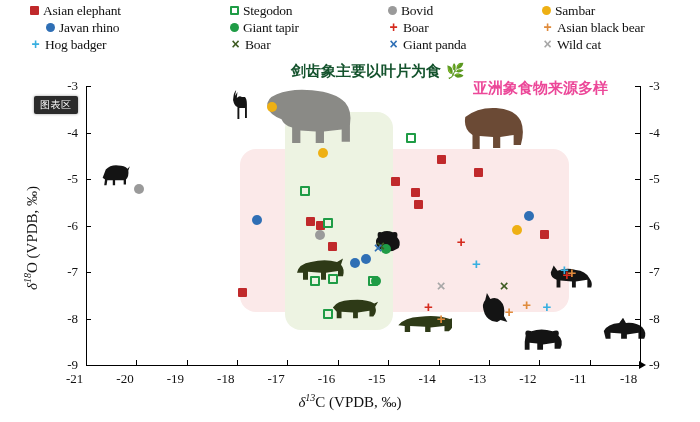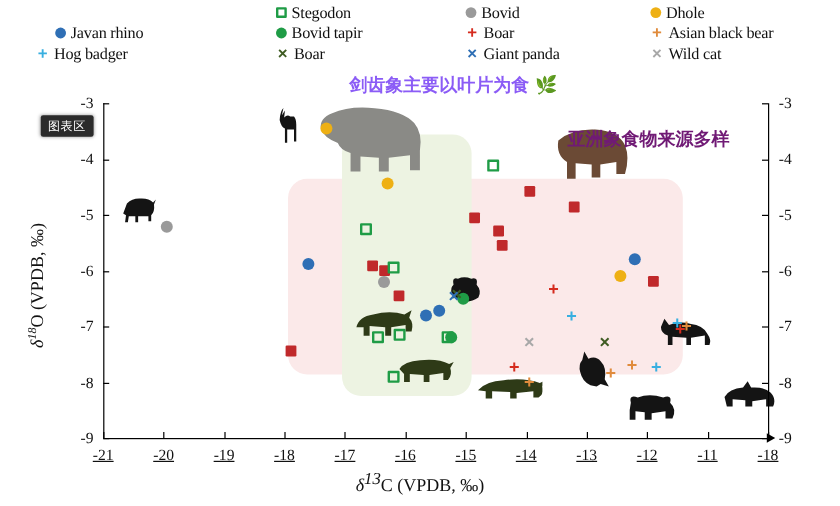--- a/index.html
+++ b/index.html
@@ -17,21 +17,21 @@
   .mk-sq{width:9px;height:9px;border-radius:1px;}
   .mk-sqo{width:9px;height:9px;border-radius:1px;background:transparent;box-sizing:border-box;}
   .mk-ci{width:9px;height:9px;border-radius:50%;}
   .mk-plus,.mk-cross{font-weight:bold;font-size:14px;line-height:11px;text-align:center;
     font-family:"Liberation Sans",sans-serif;width:11px;}
   
   #plot{position:absolute;left:86px;top:86px;width:554px;height:279px;}
   .axis-line{position:absolute;background:#000;}
   .ytlab{position:absolute;font-size:13px;text-align:right;width:26px;}
   .ytlabR{position:absolute;font-size:13px;text-align:left;width:26px;}
-  .xtlab{position:absolute;font-size:13px;text-align:center;width:40px;text-decoration:underline;}
+  .xtlab{position:absolute;font-size:13px;width:40px;}
   #xaxis-title{position:absolute;left:0;right:0;top:392px;text-align:center;font-size:15px;font-style:italic;}
   #yaxis-title{position:absolute;font-size:15px;font-style:italic;
     transform:rotate(-90deg);transform-origin:left top;white-space:nowrap;}
   .nonit{font-style:normal;}
   
   .region{position:absolute;border-radius:16px;}
   
   .pt{position:absolute;}
   .pt-sq{width:9px;height:9px;border-radius:1px;}
   .pt-sqo{width:10px;height:10px;border-radius:1px;box-sizing:border-box;background:transparent;}
@@ -46,39 +46,43 @@
     font-family:"DejaVu Sans",sans-serif;font-size:10px;padding:2px 6px;border-radius:2px;
     box-shadow:0 0 3px rgba(0,0,0,.4);z-index:40;letter-spacing:.5px;}
   .sil{position:absolute;}
 </style>
 </head>
 <body>
 
 <div id="tooltip">图表区</div>
 
 <div id="legend">
+    <div class="lg-item" style="left: 0px; top: 0px;">
+      <span class="mk mk-sq" style="background: rgb(192, 41, 43);"></span>
+      <span class="lg-label">Asian elephant</span>
+    </div>
     <div class="lg-item" style="left: 200px; top: 0px;">
       <span class="mk mk-sqo" style="border: 2px solid rgb(31, 156, 70);"></span>
       <span class="lg-label">Stegodon</span>
     </div>
     <div class="lg-item" style="left: 358px; top: 0px;">
       <span class="mk mk-ci" style="background: rgb(154, 154, 154);"></span>
       <span class="lg-label">Bovid</span>
     </div>
     <div class="lg-item" style="left: 512px; top: 0px;">
       <span class="mk mk-ci" style="background: rgb(238, 176, 20);"></span>
-      <span class="lg-label">Dhole</span>
+      <span class="lg-label">Sambar</span>
     </div>
     <div class="lg-item" style="left: 16px; top: 17px;">
       <span class="mk mk-ci" style="background: rgb(47, 111, 181);"></span>
       <span class="lg-label">Javan rhino</span>
     </div>
     <div class="lg-item" style="left: 200px; top: 17px;">
       <span class="mk mk-ci" style="background: rgb(31, 156, 70);"></span>
-      <span class="lg-label">Bovid tapir</span>
+      <span class="lg-label">Giant tapir</span>
     </div>
     <div class="lg-item" style="left: 358px; top: 17px;">
       <span class="mk mk-plus" style="color: rgb(213, 43, 30);">+</span>
       <span class="lg-label">Boar</span>
     </div>
     <div class="lg-item" style="left: 512px; top: 17px;">
       <span class="mk mk-plus" style="color: rgb(224, 139, 60);">+</span>
       <span class="lg-label">Asian black bear</span>
     </div>
     <div class="lg-item" style="left: 0px; top: 34px;">
@@ -240,18 +244,18 @@
       <div class="xtlab" style="left: 433.273px; top: 285px;">-12</div>
       <div class="axis-line" style="left: 503.636px; top: 274px; width: 1px; height: 5px;"></div>
       <div class="xtlab" style="left: 483.636px; top: 285px;">-11</div>
       <div class="axis-line" style="left: 554px; top: 274px; width: 1px; height: 5px;"></div>
       <div class="xtlab" style="left: 534px; top: 285px;">-18</div>
       <div style="position: absolute; left: 553px; top: 275px; width: 0px; height: 0px; border-left: 7px solid rgb(0, 0, 0); border-top: 4px solid transparent; border-bottom: 4px solid transparent;"></div>
     </div>
 </div>
 
 <div id="annotations-layer">
-    <div class="anno" style="left: 291px; top: 62px; color: #8b5cf6;">剑齿象主要以叶片为食 🌿</div>
-    <div class="anno" style="left: 473px; top: 79px; color: #701a75; margin-top: 28px;">亚洲象食物来源多样</div>
+    <div class="anno" style="left: 291px; top: 62px; color: #14532d;">剑齿象主要以叶片为食 🌿</div>
+    <div class="anno" style="left: 473px; top: 79px; color: #ec4899;">亚洲象食物来源多样</div>
   </div>
 
-<div id="xaxis-title"><span style="font-style:italic">δ</span><sup style="font-size:14px">13</sup><span class="nonit">C (VPDB, ‰)</span></div>
+<div id="xaxis-title"><span style="font-style:italic">δ</span><sup style="font-size:10px">13</sup><span class="nonit">C (VPDB, ‰)</span></div>
 <div id="yaxis-title" style="left: 22px; top: 290px;"><span style="font-style:italic">δ</span><sup style="font-size:10px">18</sup><span class="nonit">O (VPDB, ‰)</span></div>
 
 </body></html>

